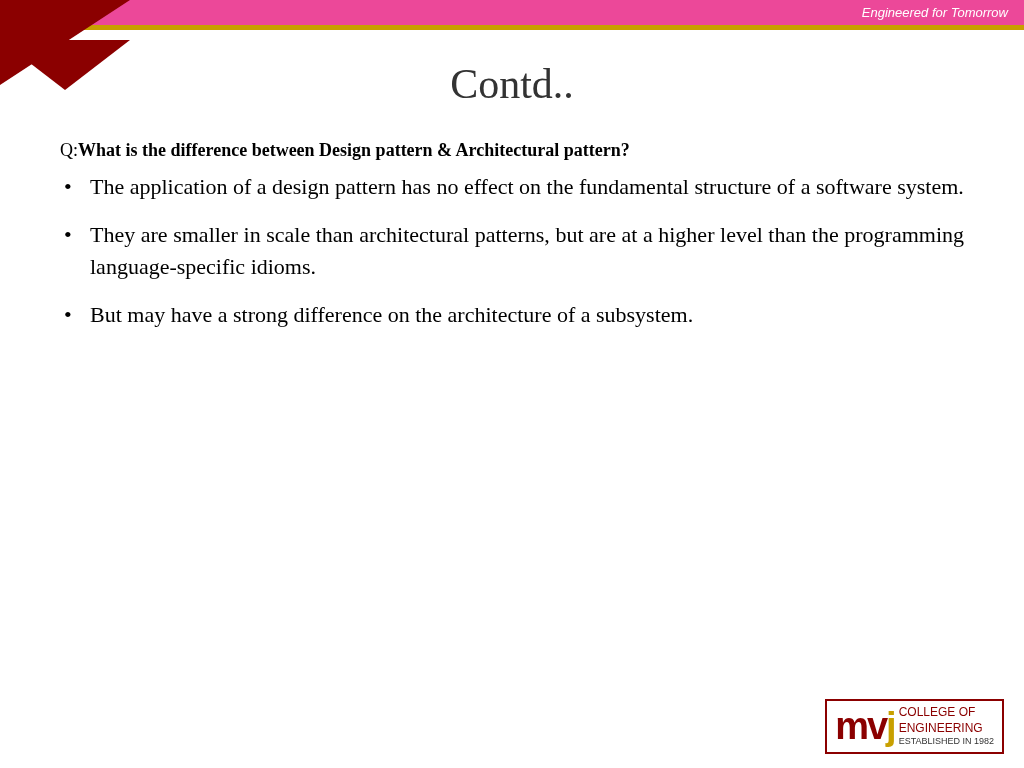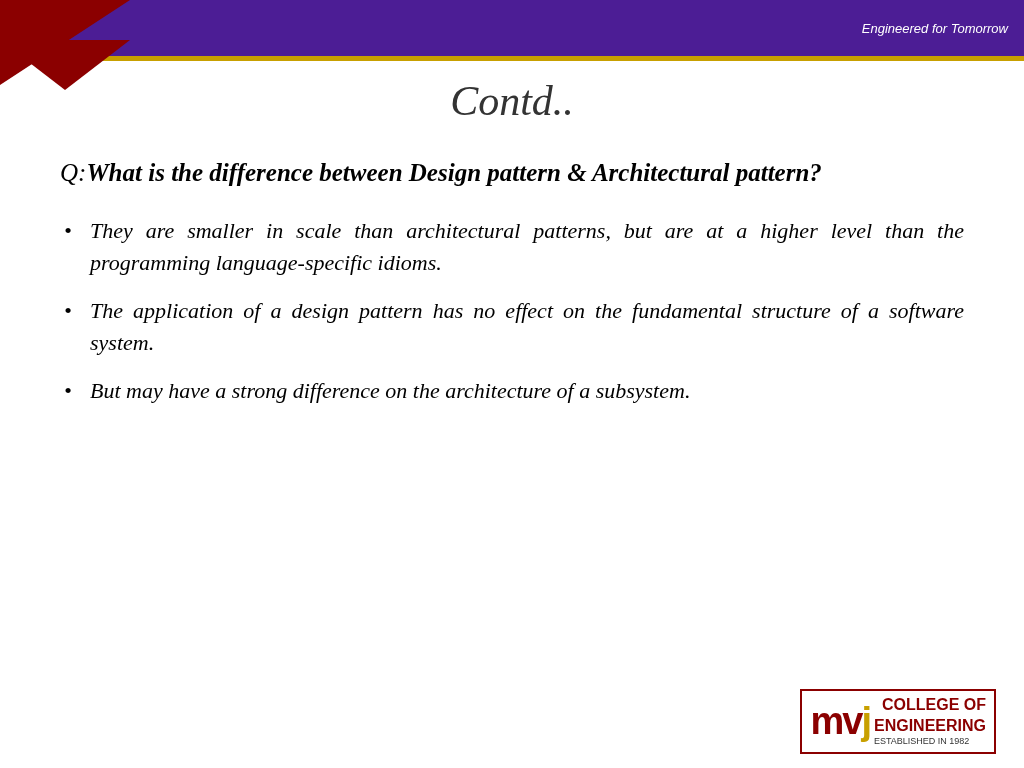--- a/index.html
+++ b/index.html
@@ -13,22 +13,22 @@
       height: 768px;
       overflow: hidden;
       background: #ffffff;
       font-family: 'Times New Roman', Times, serif;
       position: relative;
     }
 
     
     .top-bar {
       width: 100%;
-      height: 56px;
-      background: #4c1d95;
+      height: 25px;
+      background: #ec4899;
       position: relative;
       display: flex;
       align-items: center;
       justify-content: flex-end;
       padding-right: 16px;
     }
 
     .top-bar-tagline {
       color: #ffffff;
       font-size: 13px;
@@ -90,37 +90,36 @@
       left: 65px;
       width: 0;
       height: 0;
       border-style: solid;
       border-width: 50px 65px 0 0;
       border-color: #8b0000 transparent transparent transparent;
     }
 
     
     .slide-content {
-      padding: 16px 60px 20px 60px;
-      position: relative;
-      font-style: italic;
+      padding: 30px 60px 20px 60px;
+      position: relative;
     }
 
     .slide-title {
       text-align: center;
       font-size: 42px;
       font-weight: normal;
       color: #333333;
       margin-bottom: 30px;
       font-family: 'Times New Roman', Times, serif;
     }
 
     .question-block {
-      margin-bottom: 25px;
-      font-size: 25px;
+      margin-bottom: 8px;
+      font-size: 18px;
       line-height: 1.4;
       text-align: justify;
     }
 
     .question-block .q-label {
       font-weight: normal;
     }
 
     .question-block .q-text {
       font-weight: bold;
@@ -152,21 +151,21 @@
       position: absolute;
       left: 4px;
       top: 0;
       font-size: 22px;
     }
 
     
     .bottom-logo {
       position: absolute;
       bottom: 14px;
-      right: 28px;
+      right: 20px;
       display: flex;
       align-items: center;
       gap: 8px;
     }
 
     .mvj-logo-text {
       font-family: Arial, sans-serif;
       font-size: 38px;
       font-weight: 900;
       color: #8b0000;
@@ -185,24 +184,23 @@
 
     .mvj-text-right {
       font-family: Arial, sans-serif;
       font-size: 9px;
       color: #333;
       line-height: 1.3;
       text-transform: uppercase;
     }
 
     .mvj-text-right .college {
-      font-weight: bold;
-      font-size: 16px;
-      color: #8b0000;
-      text-align: right;
+      font-weight: normal;
+      font-size: 12px;
+      color: #8b0000;
     }
 
     .logo-border {
       border: 2px solid #8b0000;
       padding: 4px 8px;
       display: flex;
       align-items: center;
       gap: 4px;
     }
   </style>
@@ -227,22 +225,22 @@
 <div class="slide-content">
 
   <h1 class="slide-title">Contd..</h1>
 
   <p class="question-block">
     <span class="q-label">Q:</span><span class="q-text">What is the difference between Design pattern &amp; Architectural pattern?</span>
   </p>
 
 
   <ul class="bullet-list">
+    <li class="bullet-item">The application of a design pattern has no effect on the fundamental structure of a software system.</li>
     <li class="bullet-item">They are smaller in scale than architectural patterns, but are at a higher level than the programming language-specific idioms.</li>
-    <li class="bullet-item">The application of a design pattern has no effect on the fundamental structure of a software system.</li>
     <li class="bullet-item">But may have a strong difference on the architecture of a subsystem.</li>
   </ul>
 
 </div>
 
 <div class="bottom-logo">
   <div class="logo-border">
     <div class="mvj-logo-text">
       <span class="m">m</span><span class="v">v</span><span class="j">j</span>
     </div>

